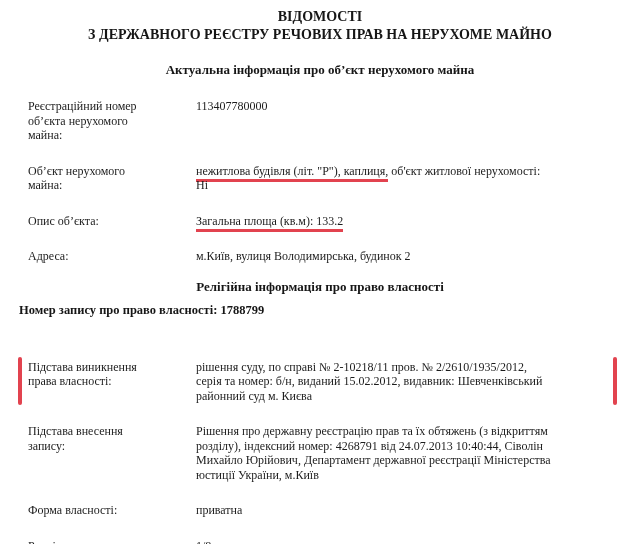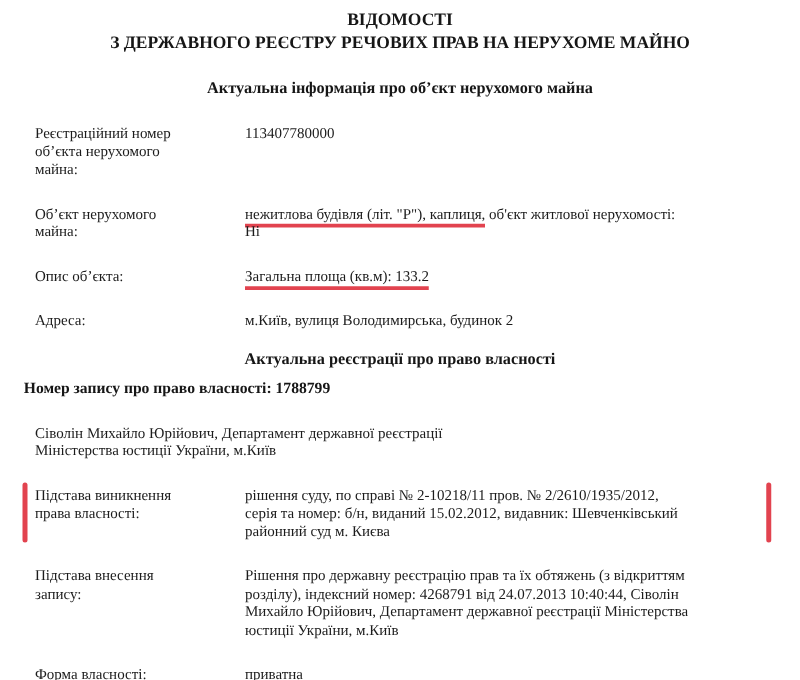--- a/index.html
+++ b/index.html
@@ -86,30 +86,28 @@
       </div>
     </div>
 
     <div class="row">
       <div class="label">Адреса:</div>
       <div class="value">м.Київ, вулиця Володимирська, будинок 2</div>
     </div>
 
   </div>
 
-  <h2 class="section-heading heading-ownership">Актуальна реєстрації про право власності</h2>
+  <h2 class="section-heading heading-ownership">Релігійна інформація про право власності</h2>
 
   <div class="record-line">Номер запису про право власності: 1788799</div>
 
   <div class="rows">
 
 
     <div class="row">
-      <div class="value multiline">Сіволін Михайло Юрійович, Департамент державної реєстрації
-Міністерства юстиції України, м.Київ</div>
     </div>
 
     <div class="row flag-row">
       <div class="label">Підстава виникнення
 права власності:</div>
       <div class="value multiline">рішення суду, по справі № 2-10218/11 пров. № 2/2610/1935/2012,
 серія та номер: б/н, виданий 15.02.2012, видавник: Шевченківський
 районний суд м. Києва</div>
     </div>
 

